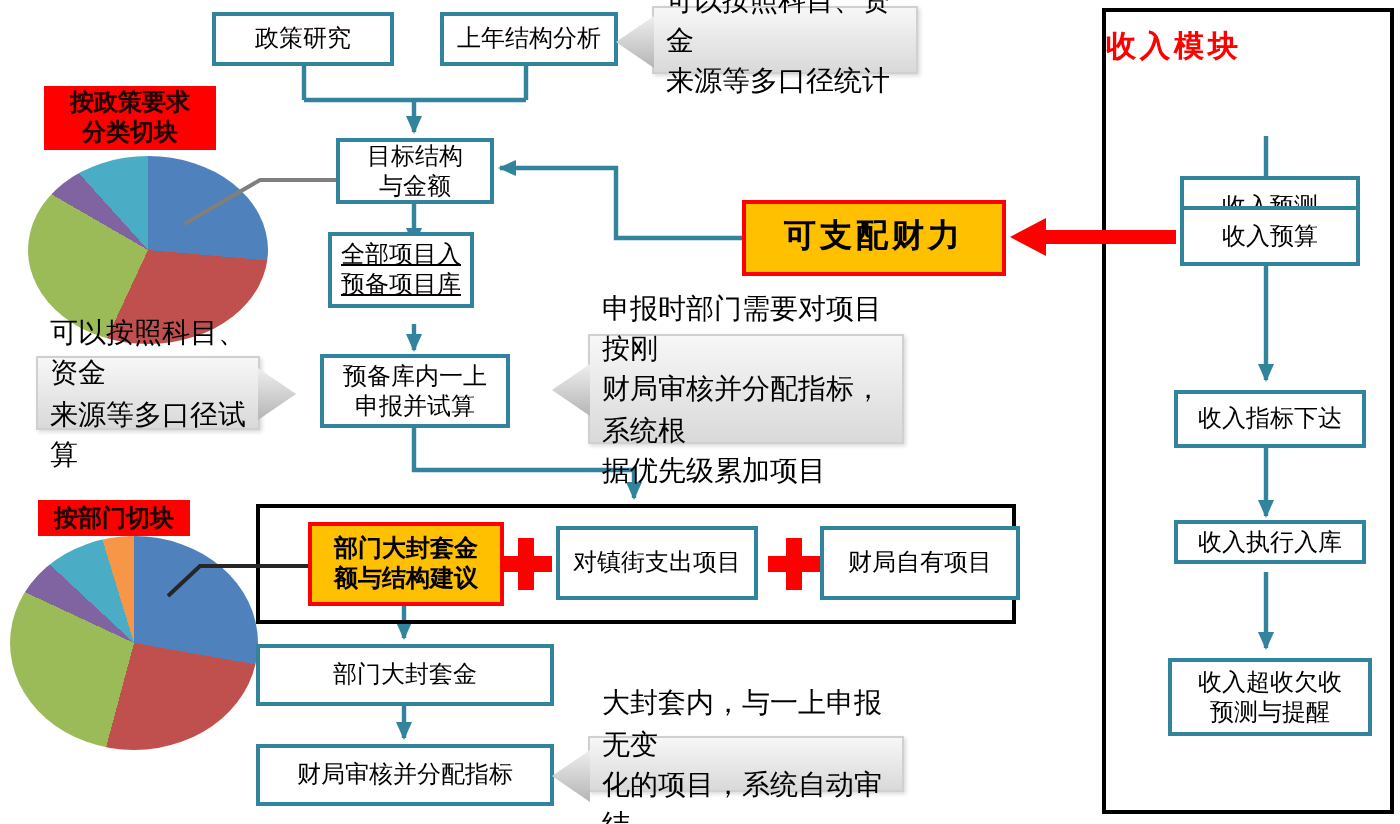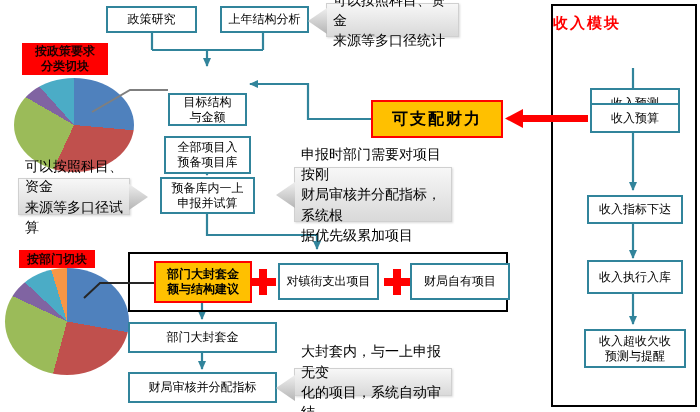--- a/index.html
+++ b/index.html
@@ -63,23 +63,23 @@
   <div class="callout" style="left:326px;top:3px;width:133px;height:34px;">
     <span class="tri left" style="left:-19px;top:4px;"></span>
     <span>可以按照科目、资金
 来源等多口径统计</span>
   </div>
 
   <div class="tag" style="left:22px;top:43px;width:86px;height:32px;">按政策要求
 分类切块</div>
   <div class="pie" style="left: 14px; top: 78px; width: 120px; height: 94px; background: conic-gradient(rgb(79, 129, 189) 0deg, rgb(79, 129, 189) 95deg, rgb(192, 80, 77) 95deg, rgb(192, 80, 77) 205deg, rgb(155, 187, 89) 205deg, rgb(155, 187, 89) 300deg, rgb(128, 100, 162) 300deg, rgb(128, 100, 162) 318deg, rgb(75, 172, 198) 318deg, rgb(75, 172, 198) 360deg);"></div>
 
-  <div class="node" style="left:168px;top:69px;width:79px;height:33px;margin-top:24px;">目标结构
+  <div class="node" style="left:168px;top:69px;width:79px;height:33px;">目标结构
 与金额</div>
-  <div class="node" style="left:164px;top:136px;width:87px;height:38px;">全部项目入
+  <div class="node" style="left:164px;top:116px;width:73px;height:38px;text-decoration:underline;">全部项目入
 预备项目库</div>
   <div class="node" style="left:160px;top:177px;width:95px;height:37px;">预备库内一上
 申报并试算</div>
 
   <div class="callout" style="left:18px;top:178px;width:112px;height:37px;">
     <span class="tri right" style="right:-19px;top:5px;"></span>
     <span>可以按照科目、资金
 来源等多口径试算</span>
   </div>
 
@@ -109,21 +109,21 @@
     <span class="tri left" style="left:-19px;top:6px;"></span>
     <span>大封套内，与一上申报无变
 化的项目，系统自动审结</span>
   </div>
 
   <div class="panel" style="left:551px;top:4px;width:146px;height:403px;">
     <div class="panel-title" style="top:8px;">收入模块</div>
     <div class="node" style="left:37px;top:34px;width:90px;height:30px;margin-top:48px;">收入预测</div>
     <div class="node" style="left:37px;top:97px;width:90px;height:30px;">收入预算</div>
     <div class="node" style="left:34px;top:189px;width:96px;height:29px;">收入指标下达</div>
-    <div class="node" style="left:34px;top:254px;width:96px;height:34px;">收入执行入库</div>
+    <div class="node" style="left:34px;top:254px;width:96px;height:22px;">收入执行入库</div>
     <div class="node" style="left:31px;top:323px;width:102px;height:39px;">收入超收欠收
 预测与提醒</div>
   </div>
 
   <svg class="layer" id="lines-over">
     <g>
       <rect x="522" y="115" width="66" height="7" fill="#FF0000"></rect>
       <polygon points="505,118.5 523,109 523,128" fill="#FF0000"></polygon>
     </g>
     <path d="M92 112 L130 90 L168 90" stroke="#7F7F7F" stroke-width="2" fill="none"></path>

